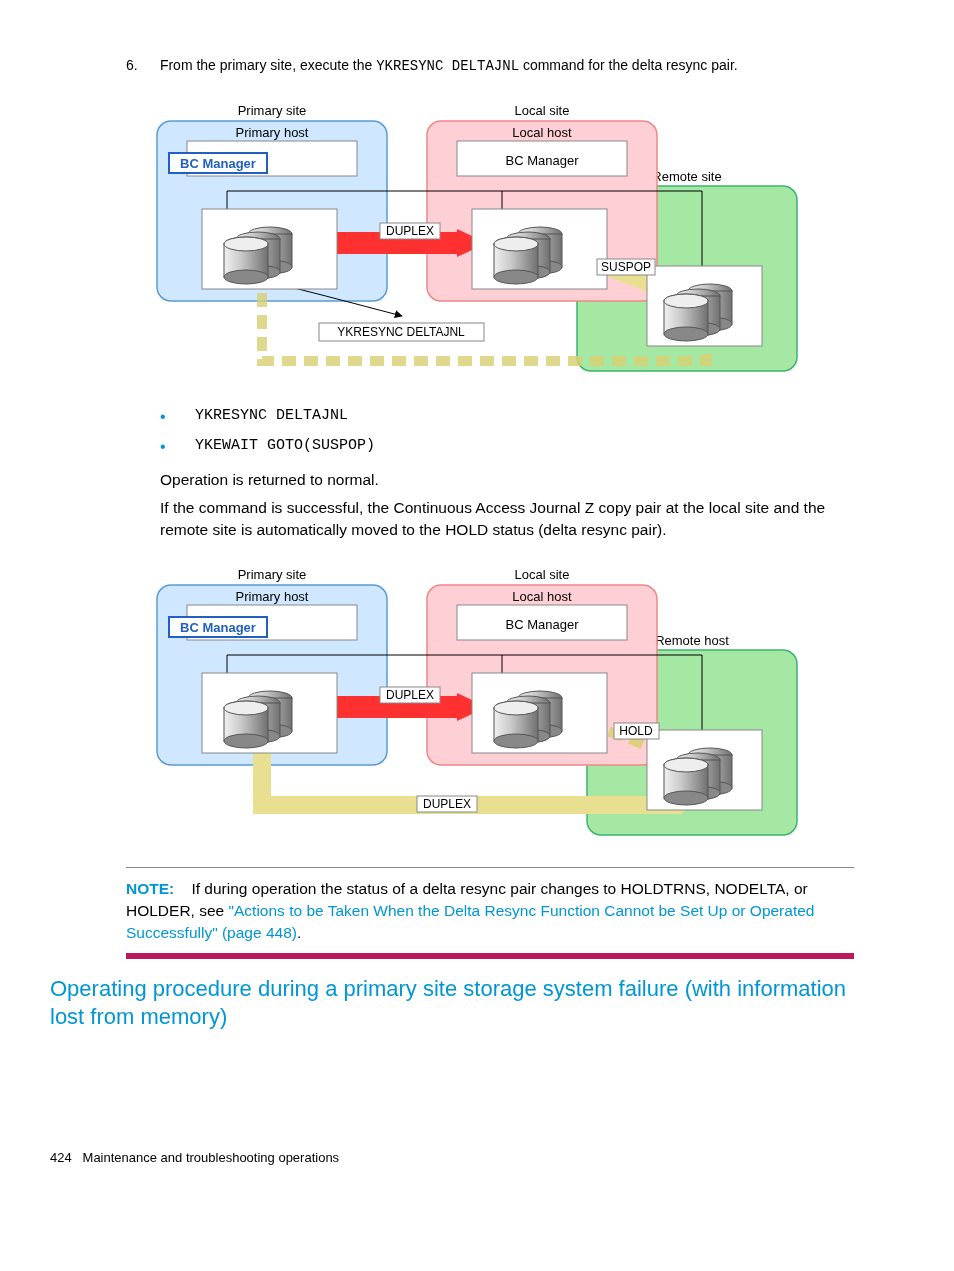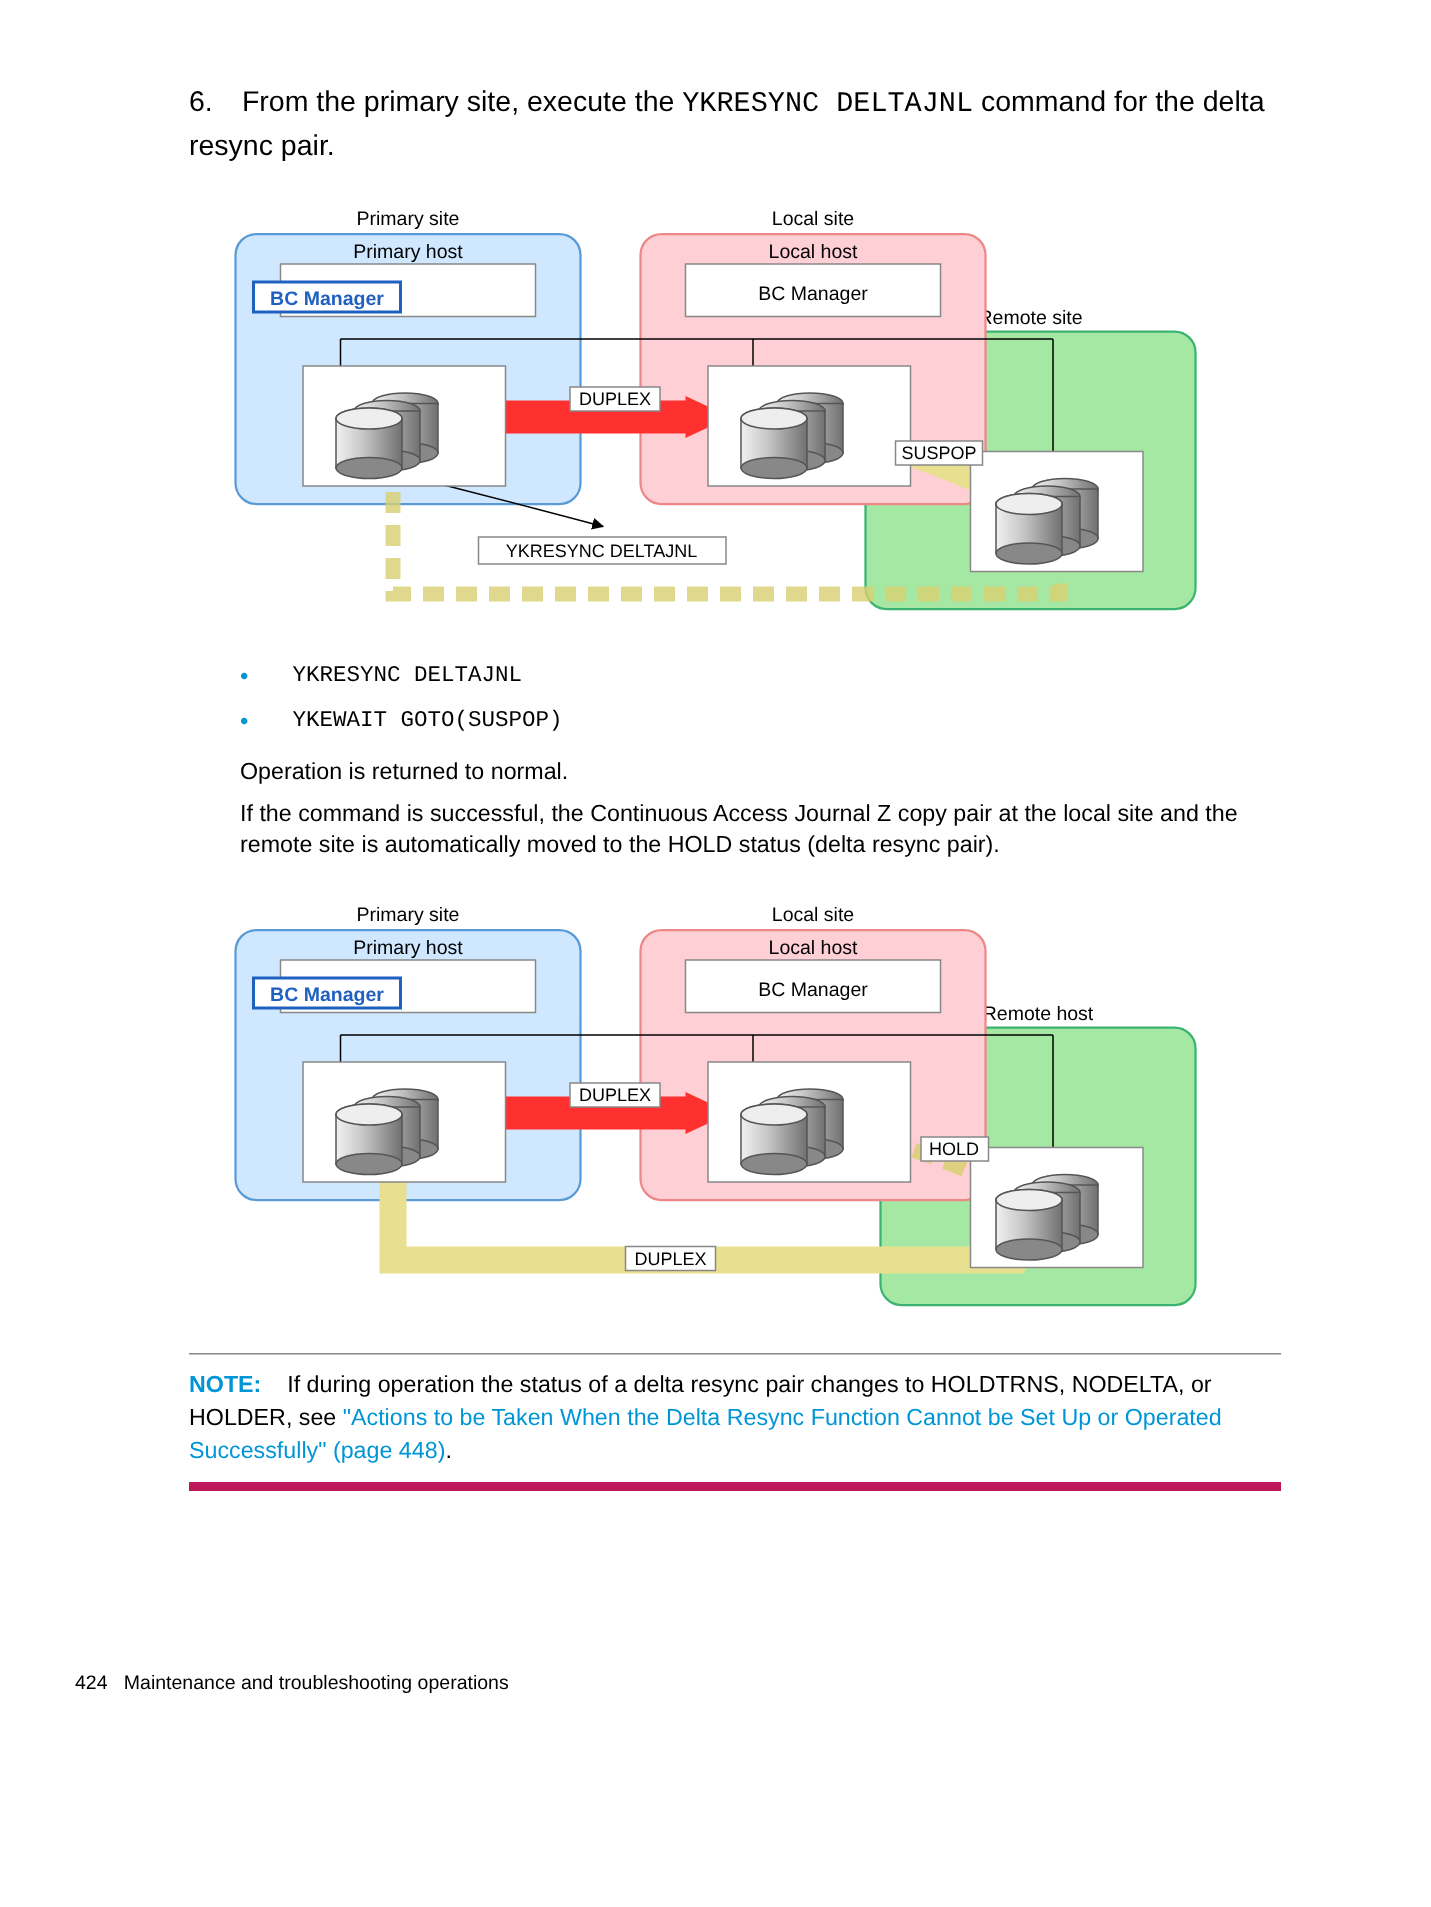--- a/index.html
+++ b/index.html
@@ -9,21 +9,21 @@
     background: #fff;
     color: #000;
     width: 954px;
   }
   .page {
     padding: 55px 50px 40px 50px;
     box-sizing: border-box;
   }
   .step-line {
     margin-left: 76px;
-    font-size: 19px;
+    font-size: 14px;
     line-height: 1.45;
   }
   .step-num {
     display: inline-block;
     width: 30px;
   }
   .mono {
     font-family: "Courier New", Courier, monospace;
   }
   .diagram {
@@ -288,18 +288,19 @@
 
     <rect x="270" y="241" width="60" height="16" fill="#fff" stroke="#888"></rect>
     <text x="300" y="253" text-anchor="middle" font-size="12">DUPLEX</text>
   </svg>
 
   <div class="note-block">
     <span class="note-label">NOTE:</span>
     &nbsp;&nbsp;&nbsp;<span>If during operation the status of a delta resync pair changes to HOLDTRNS, NODELTA, or HOLDER, see </span><span class="link">"Actions to be Taken When the Delta Resync Function Cannot be Set Up or Operated Successfully" (page 448)</span><span>.</span>
   </div>
 
+  <h2 class="section-heading">Operating procedure during a primary site storage system failure (with information lost from memory)</h2>
 
 
   <div class="footer">
     <span>424</span>&nbsp;&nbsp;&nbsp;<span>Maintenance and troubleshooting operations</span>
   </div>
 </div>
 
 </body></html>

